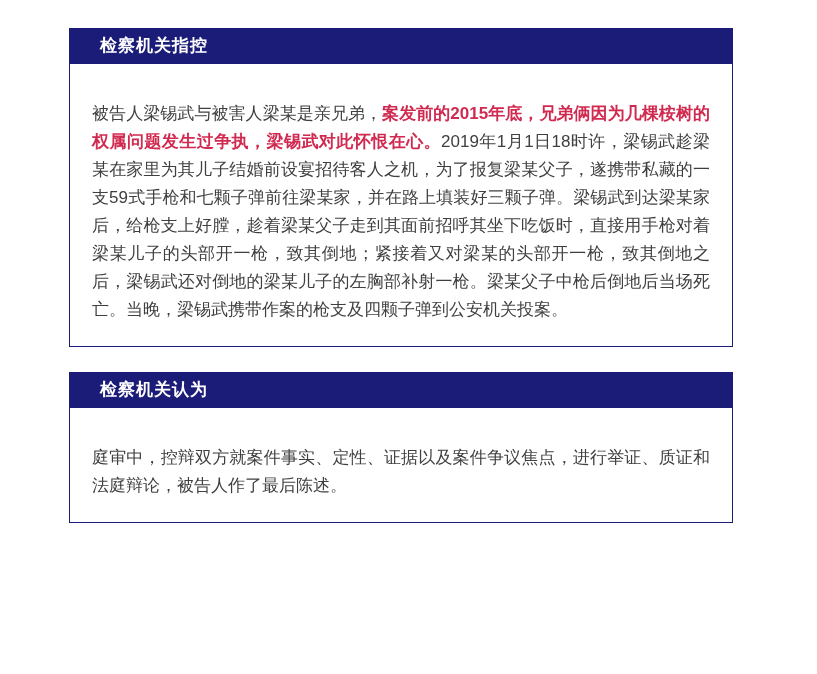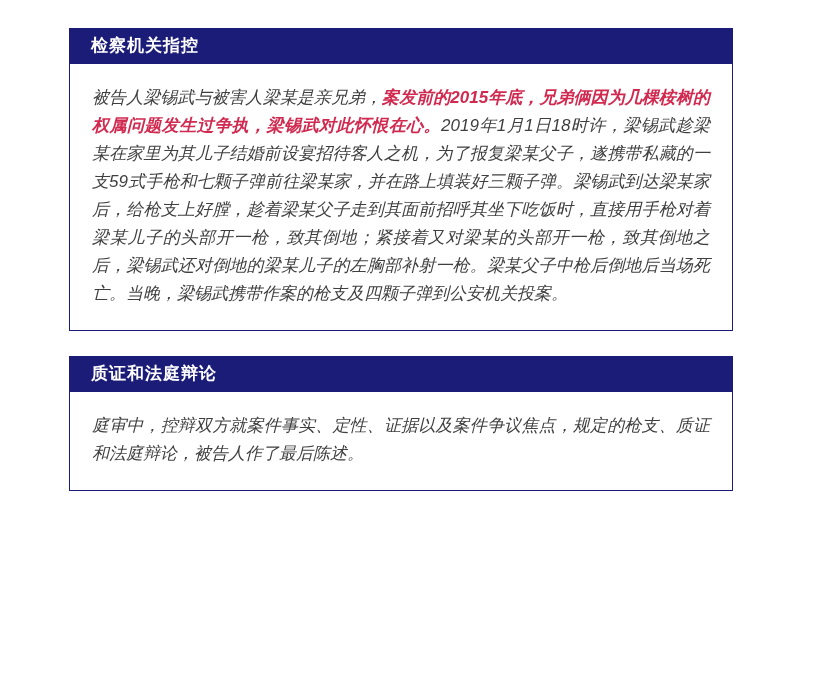--- a/index.html
+++ b/index.html
@@ -30,34 +30,33 @@
   section.card {
     border: 1px solid var(--border-color);
     background: #ffffff;
     margin-bottom: 25px;
   }
   .card-header {
     background: var(--header-bg);
     height: 36px;
     display: flex;
     align-items: center;
-    padding-left: 22px;
+    padding-left: 31px;
     margin: -1px -1px 0 -1px; 
   }
   .card-title {
     margin: 0;
     color: var(--header-text);
     font-size: 17px;
     font-weight: bold;
     letter-spacing: 1px;
     line-height: 36px;
   }
   .card-body {
-    padding: 20px 22px 22px 22px;
-    font-style: italic;
+    padding: 36px 22px 22px 22px;
   }
   .para {
     margin: 0 0 28px 0;
     font-size: 17px;
     line-height: 28px;
     color: var(--text-color);
     text-align: justify;
   }
   .para:last-child { margin-bottom: 0; }
   .run { color: var(--text-color); }
@@ -74,19 +73,19 @@
     <header class="card-header">
       <h2 class="card-title">检察机关指控</h2>
     </header>
     <div class="card-body">
         <p class="para"><span class="run">被告人梁锡武与被害人梁某是亲兄弟，</span><span class="run highlight">案发前的2015年底，兄弟俩因为几棵桉树的权属问题发生过争执，梁锡武对此怀恨在心。</span><span class="run">2019年1月1日18时许，梁锡武趁梁某在家里为其儿子结婚前设宴招待客人之机，为了报复梁某父子，遂携带私藏的一支59式手枪和七颗子弹前往梁某家，并在路上填装好三颗子弹。梁锡武到达梁某家后，给枪支上好膛，趁着梁某父子走到其面前招呼其坐下吃饭时，直接用手枪对着梁某儿子的头部开一枪，致其倒地；紧接着又对梁某的头部开一枪，致其倒地之后，梁锡武还对倒地的梁某儿子的左胸部补射一枪。梁某父子中枪后倒地后当场死亡。当晚，梁锡武携带作案的枪支及四颗子弹到公安机关投案。</span></p>
       </div>
   </section>
 
   <section class="card">
     <header class="card-header">
-      <h2 class="card-title">质证和法庭辩论</h2>
+      <h2 class="card-title">检察机关认为</h2>
     </header>
     <div class="card-body">
-        <p class="para"><span class="run">庭审中，控辩双方就案件事实、定性、证据以及案件争议焦点，规定的枪支、质证和法庭辩论，被告人作了最后陈述。</span></p>
+        <p class="para"><span class="run">庭审中，控辩双方就案件事实、定性、证据以及案件争议焦点，进行举证、质证和法庭辩论，被告人作了最后陈述。</span></p>
       </div>
   </section>
 </main>
 
 </body></html>

